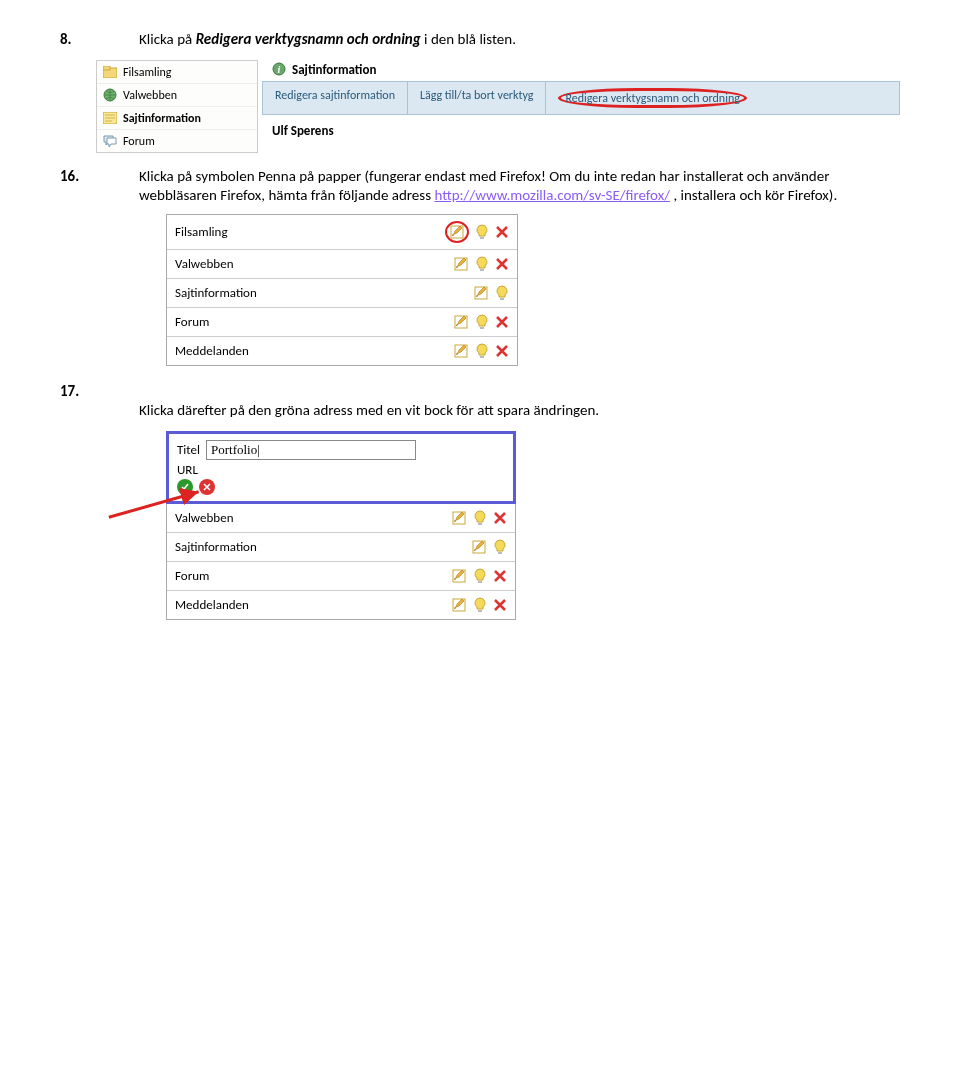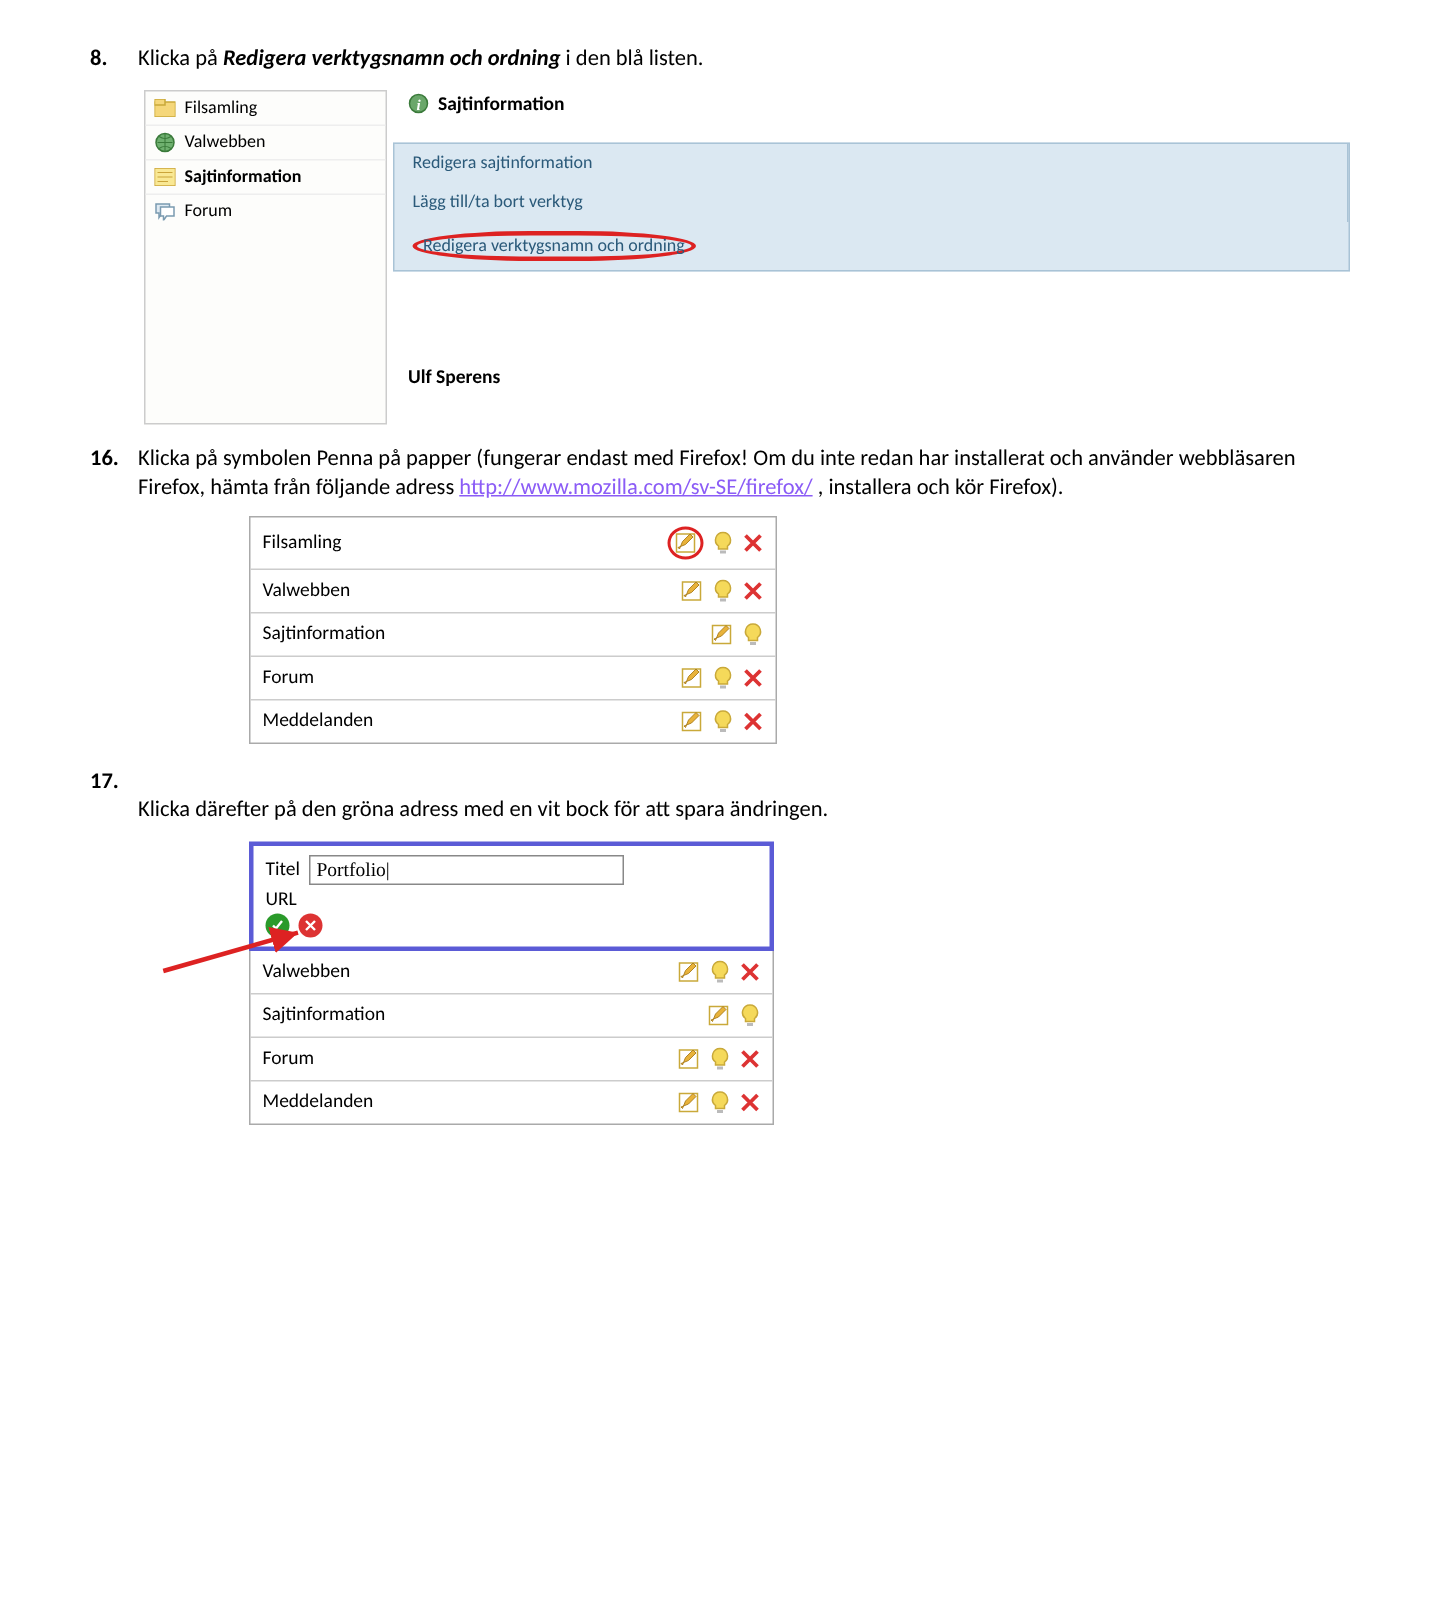--- a/index.html
+++ b/index.html
@@ -17,20 +17,21 @@
     margin-bottom: 8px;
   }
   .step-num {
     font-weight: bold;
     width: 32px;
     flex-shrink: 0;
   }
   .step-text {
     flex: 1;
     line-height: 1.3;
+    margin-left: 47px;
   }
   .bold-italic { font-weight: bold; font-style: italic; }
   a.link { color: #8b5cf6; }
 
   
   .shot1 {
     margin: 10px 0 14px 36px;
     display: flex;
   }
   .sidebar1 {
@@ -56,36 +57,35 @@
     gap: 6px;
     padding: 2px 4px 2px 10px;
     font-weight: bold;
     font-size: 13px;
   }
   .bluebar {
     background: #dbe8f2;
     border: 1px solid #a9c3d6;
     display: flex;
     font-size: 12px;
-    margin-top: 16px;
-    flex-direction: column;
+    margin-top: 2px;
   }
   .bluebar .tab {
     padding: 6px 12px;
     border-right: 1px solid #a9c3d6;
     color: #2b5a7a;
   }
   .bluebar .tab:last-child { border-right: none; }
   .redcircle {
     border: 3px solid #d22;
     border-radius: 50% / 60%;
     display: inline-block;
     padding: 0 4px;
   }
-  .subinfo { padding: 20px 10px; font-size: 13px; margin-top: 43px; }
+  .subinfo { padding: 8px 10px; font-size: 13px; }
   .subinfo .name { font-weight: bold; margin-bottom: 4px; }
   .subinfo .lbl { color: #666; font-size: 12px; }
 
   
   .shot2 {
     margin: 8px 0 16px 106px;
     border: 1px solid #aaa;
     width: 350px;
     font-size: 13px;
     background: #fff;

